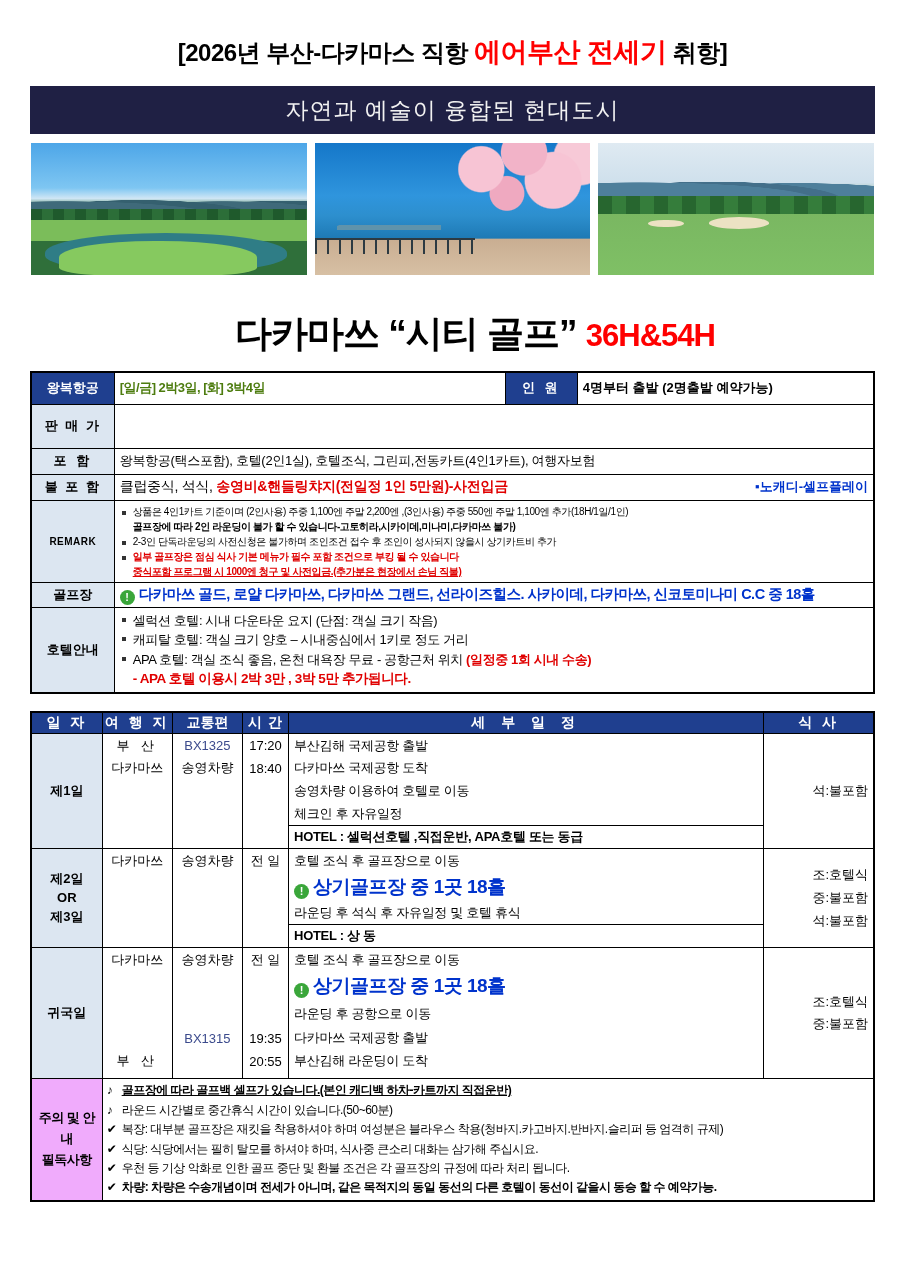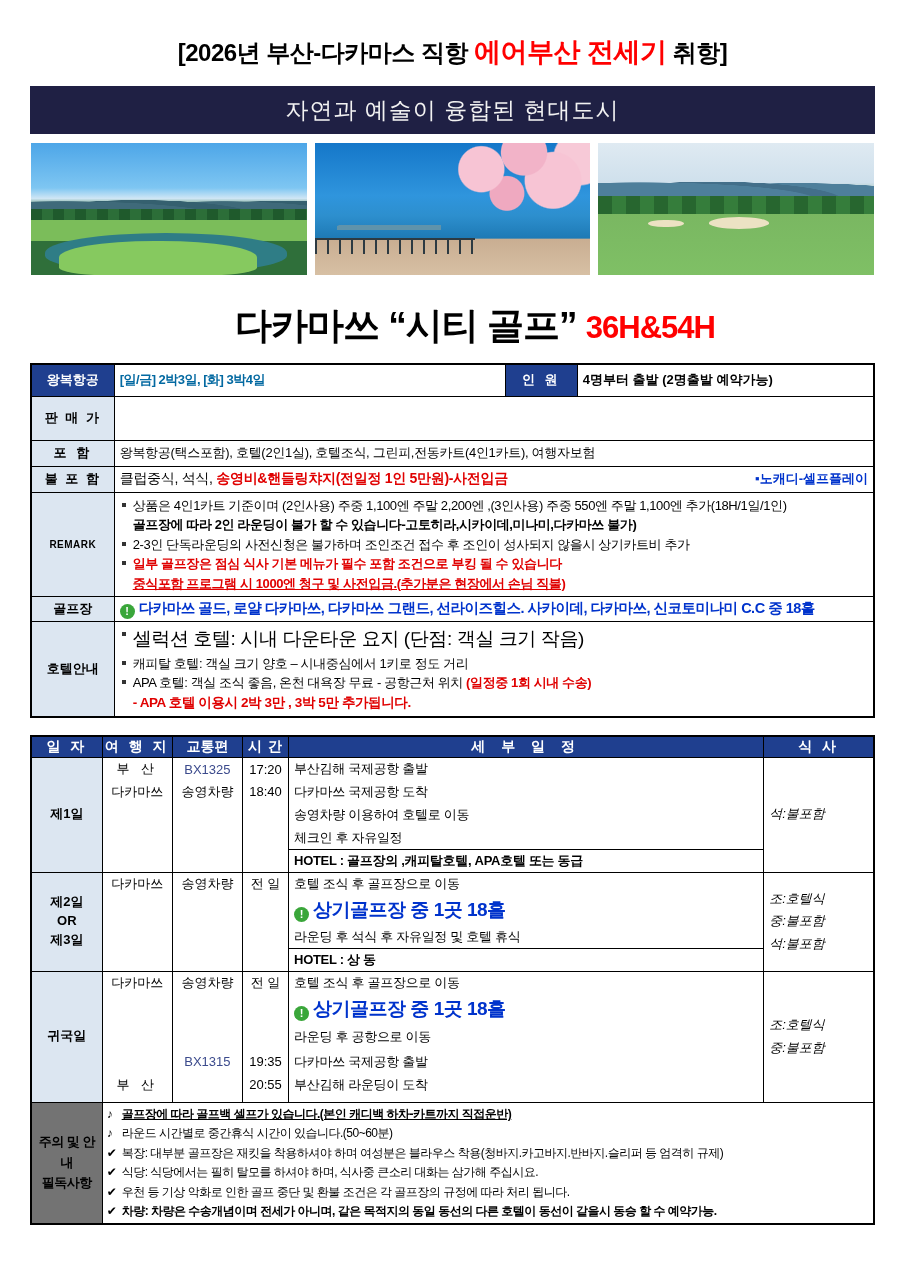--- a/index.html
+++ b/index.html
@@ -91,21 +91,21 @@
       radial-gradient(ellipse at 42% 100%, #436f8a 0 52%, transparent 53%),
       radial-gradient(ellipse at 70% 100%, #4e7f9b 0 48%, transparent 49%); }
   .p3 .tl { position:absolute; top:40%; left:0; width:100%; height:14%;
     background: repeating-linear-gradient(90deg,#27662f 0 14px,#357d3b 14px 28px); }
   .p3 .bunker { position:absolute; top:56%; left:40%; width:22%; height:9%; background:#ece2c3; border-radius:50%; }
   .p3 .bunker2 { position:absolute; top:58%; left:18%; width:13%; height:6%; background:#ece2c3; border-radius:50%; }
 
   
   .bigtitle {
     text-align: center;
-    margin-top: 25px;
+    margin-top: 33px;
     font-size: 37px;
     font-weight: bold;
     letter-spacing: -1px;
     white-space: nowrap;
     padding-left: 45px;
   }
   .bigtitle .hl { color: #ff0000; font-size: 31px; }
 
   
   table { border-collapse: collapse; table-layout: fixed; }
@@ -130,34 +130,34 @@
   }
   .lbl-light {
     background: #dce6f1;
     font-weight: bold;
     text-align: center;
     font-size: 14px;
     letter-spacing: 3px;
   }
   .lbl-light.tight { letter-spacing: 0px; }
   .bigblue {
-    color: #0369a1;
+    color: #4d7c0f;
     font-weight: bold;
     font-size: 23px;
     letter-spacing: -0.5px;
     white-space: nowrap;
   }
   .pax { font-size: 13px; font-weight: bold; }
   .cell-txt { font-size: 14px; letter-spacing: -0.3px; }
   .red { color: #e00000; font-weight: bold; }
   .blue-note { color: #0033cc; font-weight: bold; font-size: 13px; }
   .flexrow { display: flex; align-items: center; justify-content: space-between; }
 
   ul.bul { margin: 0; padding: 0; list-style: none; }
-  ul.bul li { position: relative; padding-left: 13px; font-size: 13px; line-height: 1.5; letter-spacing: -0.4px; }
+  ul.bul li { position: relative; padding-left: 13px; font-size: 10px; line-height: 1.5; letter-spacing: -0.4px; }
   ul.bul li:before {
     content: ""; position: absolute; left: 2px; top: 7px;
     width: 4px; height: 4px; background: #333;
   }
   ul.bul li.sub { padding-left: 13px; }
   ul.bul li.sub:before { display: none; }
   .b { font-weight: bold; }
   .u { text-decoration: underline; }
 
   .golf-cell { font-size: 14.5px; font-weight: bold; color: #0033cc; letter-spacing: -0.5px; white-space: nowrap; }
@@ -173,33 +173,33 @@
     background: #1f3f8f; color: #fff; font-weight: bold;
     font-size: 14px; letter-spacing: 3px; height: 21px; padding: 1px 2px;
   }
   .day-cell { background: #dce6f1; text-align: center; font-weight: bold; font-size: 15px; line-height: 1.45; }
   .place { text-align: center; font-size: 14px; letter-spacing: 4px; white-space: nowrap; }
   .place.wide { letter-spacing: 0px; }
   .flight { text-align: center; font-size: 13.5px; color: #3b4a8c; }
   .trans { text-align: center; font-size: 13.5px; }
   .time { text-align: center; font-size: 13.5px; }
   .sched { font-size: 14.5px; letter-spacing: -0.3px; }
-  .meal { text-align: left; font-size: 13.5px; line-height: 1.75; font-style: italic; }
+  .meal { text-align: right; font-size: 13.5px; line-height: 1.75; }
   .hotel-line {
     border-top: 2px solid #000;
     font-weight: bold; font-size: 14.5px; letter-spacing: -0.3px;
     padding-top: 1px;
   }
   .golfline { color: #0033cc; font-weight: bold; font-size: 19px; letter-spacing: -0.5px; padding: 2px 0; }
 
   
   ul.notes { margin: 0; padding: 0; list-style: none; }
   ul.notes li { position: relative; padding-left: 15px; font-size: 12px; line-height: 1.62; letter-spacing: -0.5px; }
   ul.notes li .mk { position: absolute; left: 0; top: 0; font-size: 12px; font-weight: bold; }
-  .notes-label { background: #737373; text-align: center; font-weight: bold; font-size: 14px; line-height: 1.6; letter-spacing: -0.5px; }
+  .notes-label { background: #f0abfc; text-align: center; font-weight: bold; font-size: 14px; line-height: 1.6; letter-spacing: -0.5px; }
 </style>
 </head>
 <body>
 
 <div class="page">
 
   <div class="headline">
     <span>[2026년 부산-다카마스 직항</span>
     <span class="accent">에어부산 전세기</span>
     <span>취항]</span>
@@ -284,21 +284,21 @@
       <tr>
         <td class="lbl-light tight">골프장</td>
         <td colspan="3" style="height:24px">
           <span class="gicon">!</span><span class="golf-cell">다카마쓰 골드, 로얄 다카마쓰, 다카마쓰 그랜드, 선라이즈힐스. 사카이데, 다카마쓰, 신코토미나미  C.C 중 18홀</span>
         </td>
       </tr>
       <tr>
         <td class="lbl-light tight" style="letter-spacing:0px">호텔안내</td>
         <td colspan="3" style="padding:3px 5px">
           <ul class="bul">
-            <li style="font-size:19px">셀럭션 호텔: 시내 다운타운 요지 (단점: 객실 크기 작음)</li>
+            <li style="font-size:13px">셀럭션 호텔: 시내 다운타운 요지 (단점: 객실 크기 작음)</li>
             <li style="font-size:13px">캐피탈 호텔: 객실 크기 양호 – 시내중심에서 1키로 정도 거리</li>
             <li style="font-size:13px">
               <span>APA   호텔: 객실 조식 좋음, 온천 대욕장 무료 - 공항근처 위치</span>
               <span class="red">(일정중 1회 시내 수송)</span>
             </li>
             <li class="sub red" style="font-size:13.5px">- APA 호텔 이용시 2박 3만 , 3박 5만 추가됩니다.</li>
           </ul>
         </td>
       </tr>
     </tbody>
@@ -350,21 +350,21 @@
       <tr>
         <td style="height:23px;border-top:none;border-bottom:none"></td>
         <td style="border-top:none;border-bottom:none"></td>
         <td style="border-top:none;border-bottom:none"></td>
         <td class="sched" style="border-top:none;border-bottom:none">체크인 후 자유일정</td>
       </tr>
       <tr>
         <td style="height:21px;border-top:none"></td>
         <td style="border-top:none"></td>
         <td style="border-top:none"></td>
-        <td class="hotel-line">HOTEL : 골프장의 ,캐피탈호텔, APA호텔 또는 동급</td>
+        <td class="hotel-line">HOTEL : 셀럭션호텔 ,직접운반, APA호텔 또는 동급</td>
       </tr>
 
       <tr>
         <td class="day-cell" rowspan="4" style="white-space:pre-line"><span>제2일
 OR
 제3일</span></td>
         <td class="place wide" style="height:23px;border-bottom:none">다카마쓰</td>
         <td class="trans" style="border-bottom:none">송영차량</td>
         <td class="time" style="border-bottom:none">전 일</td>
         <td class="sched" style="border-bottom:none">호텔 조식 후 골프장으로 이동</td>

